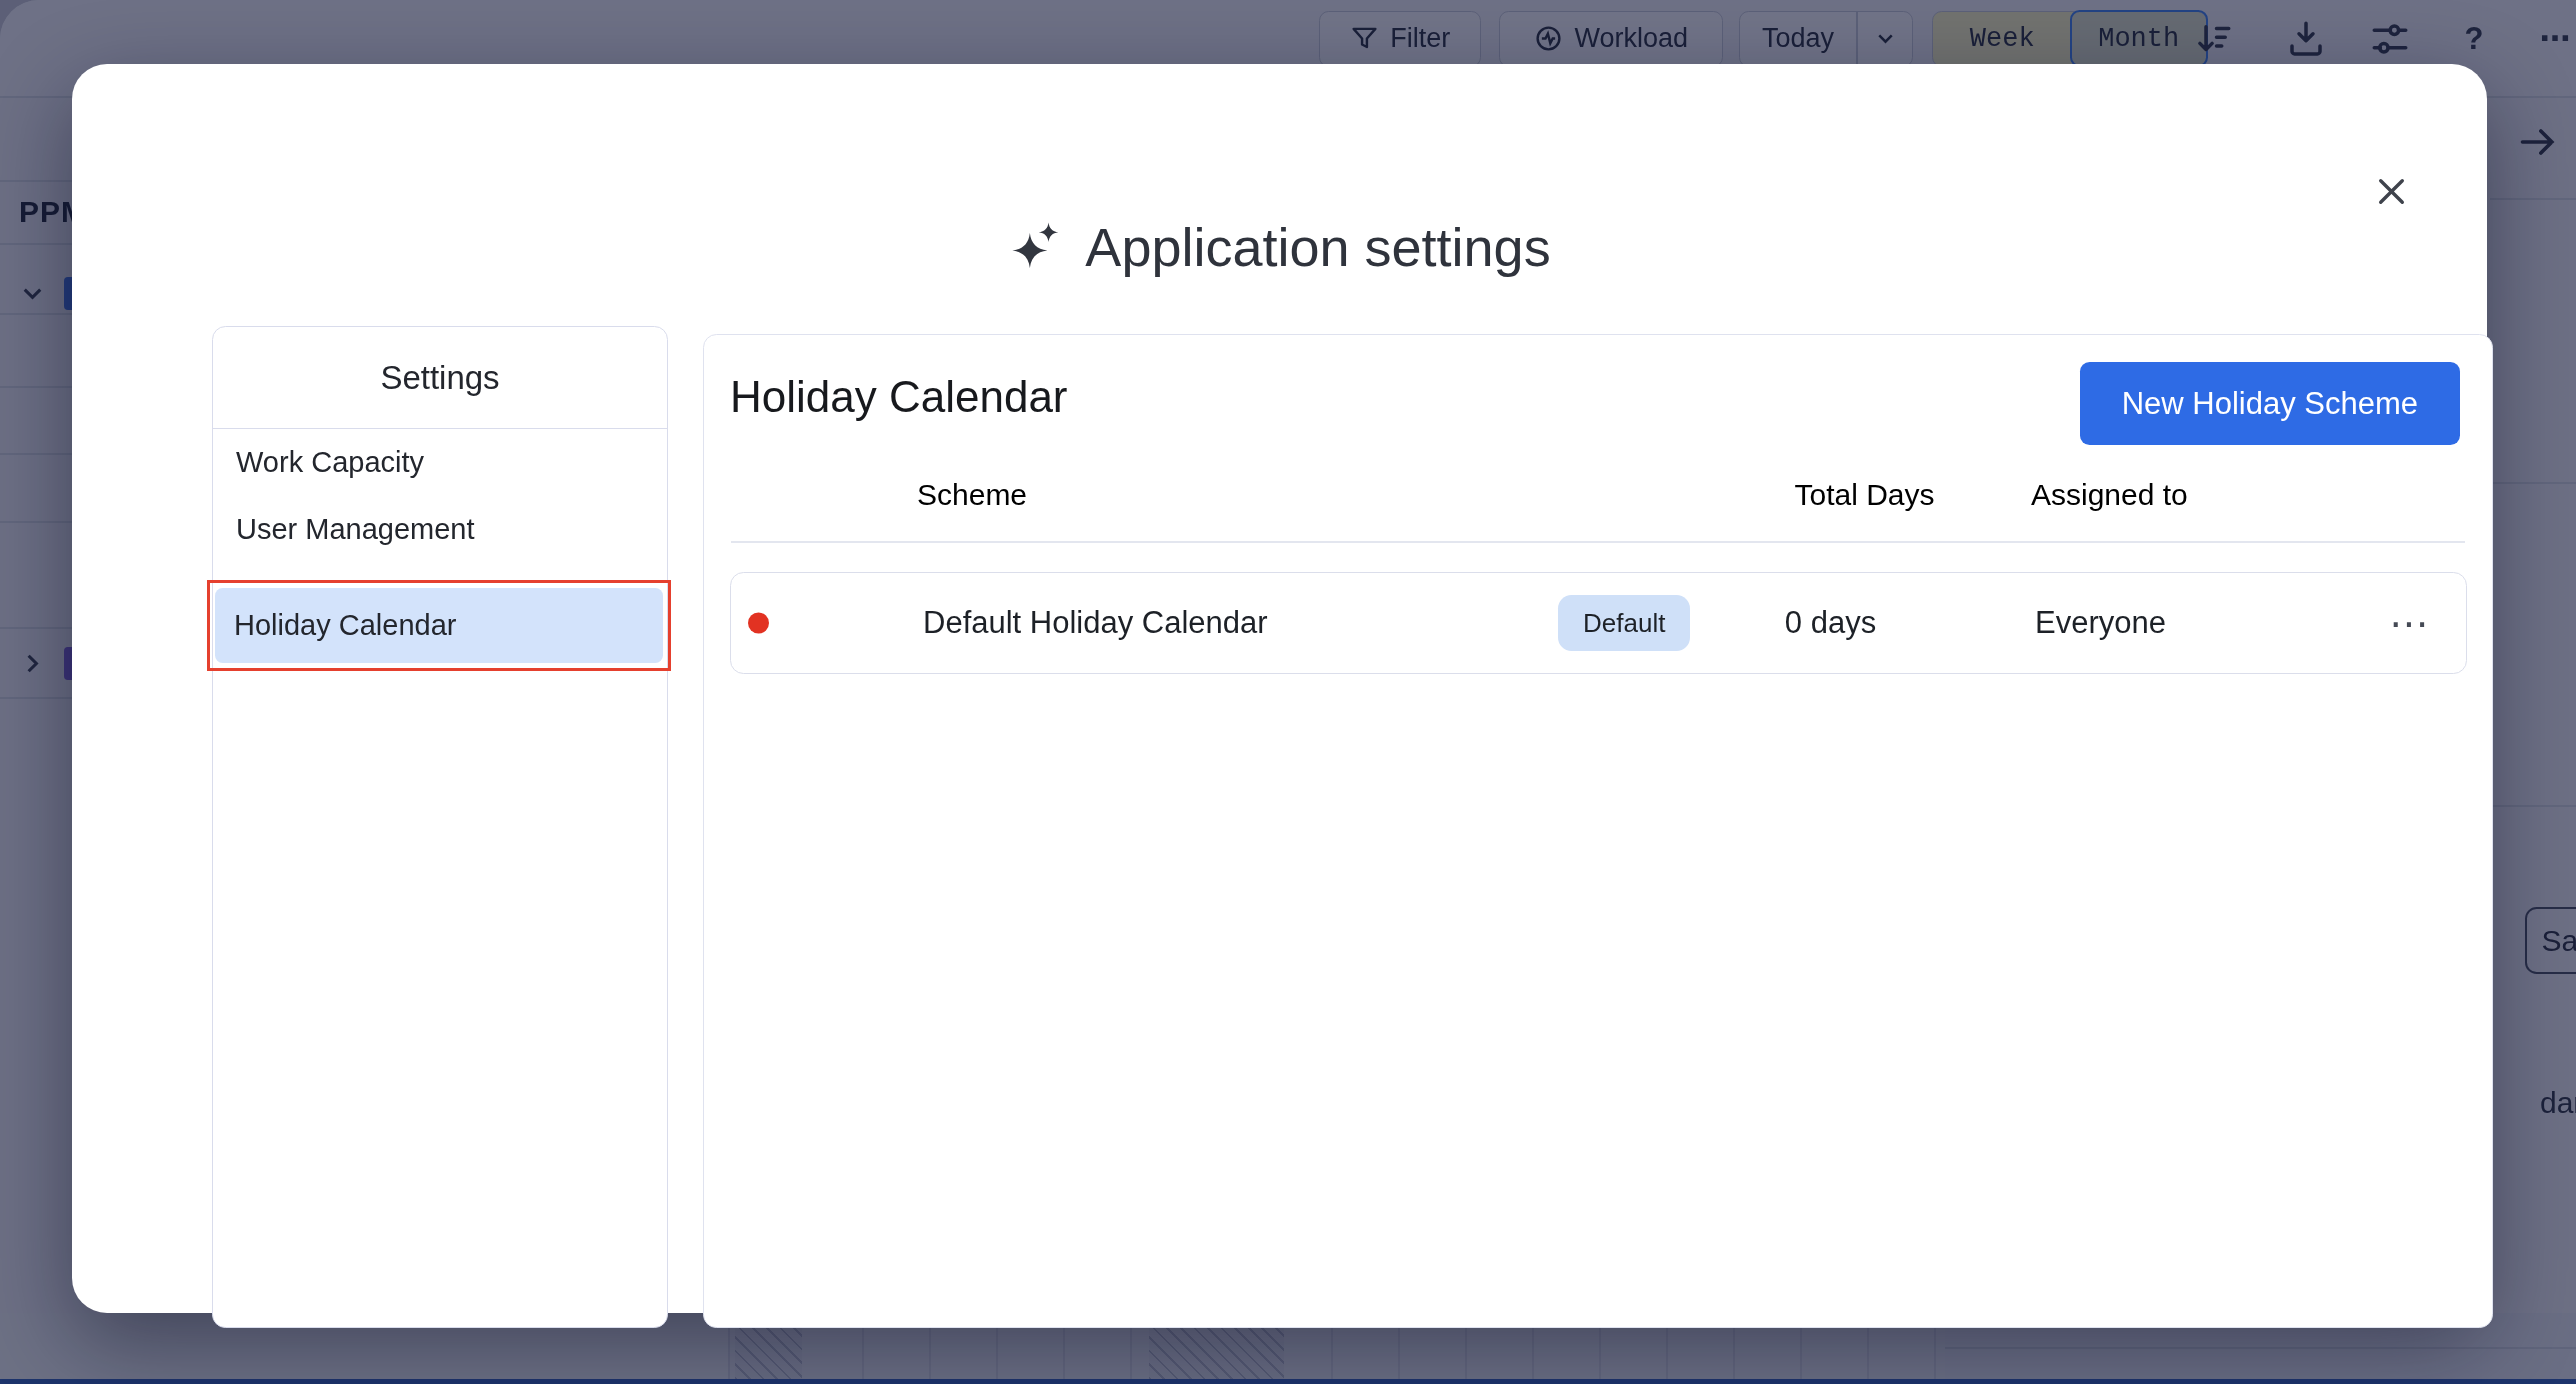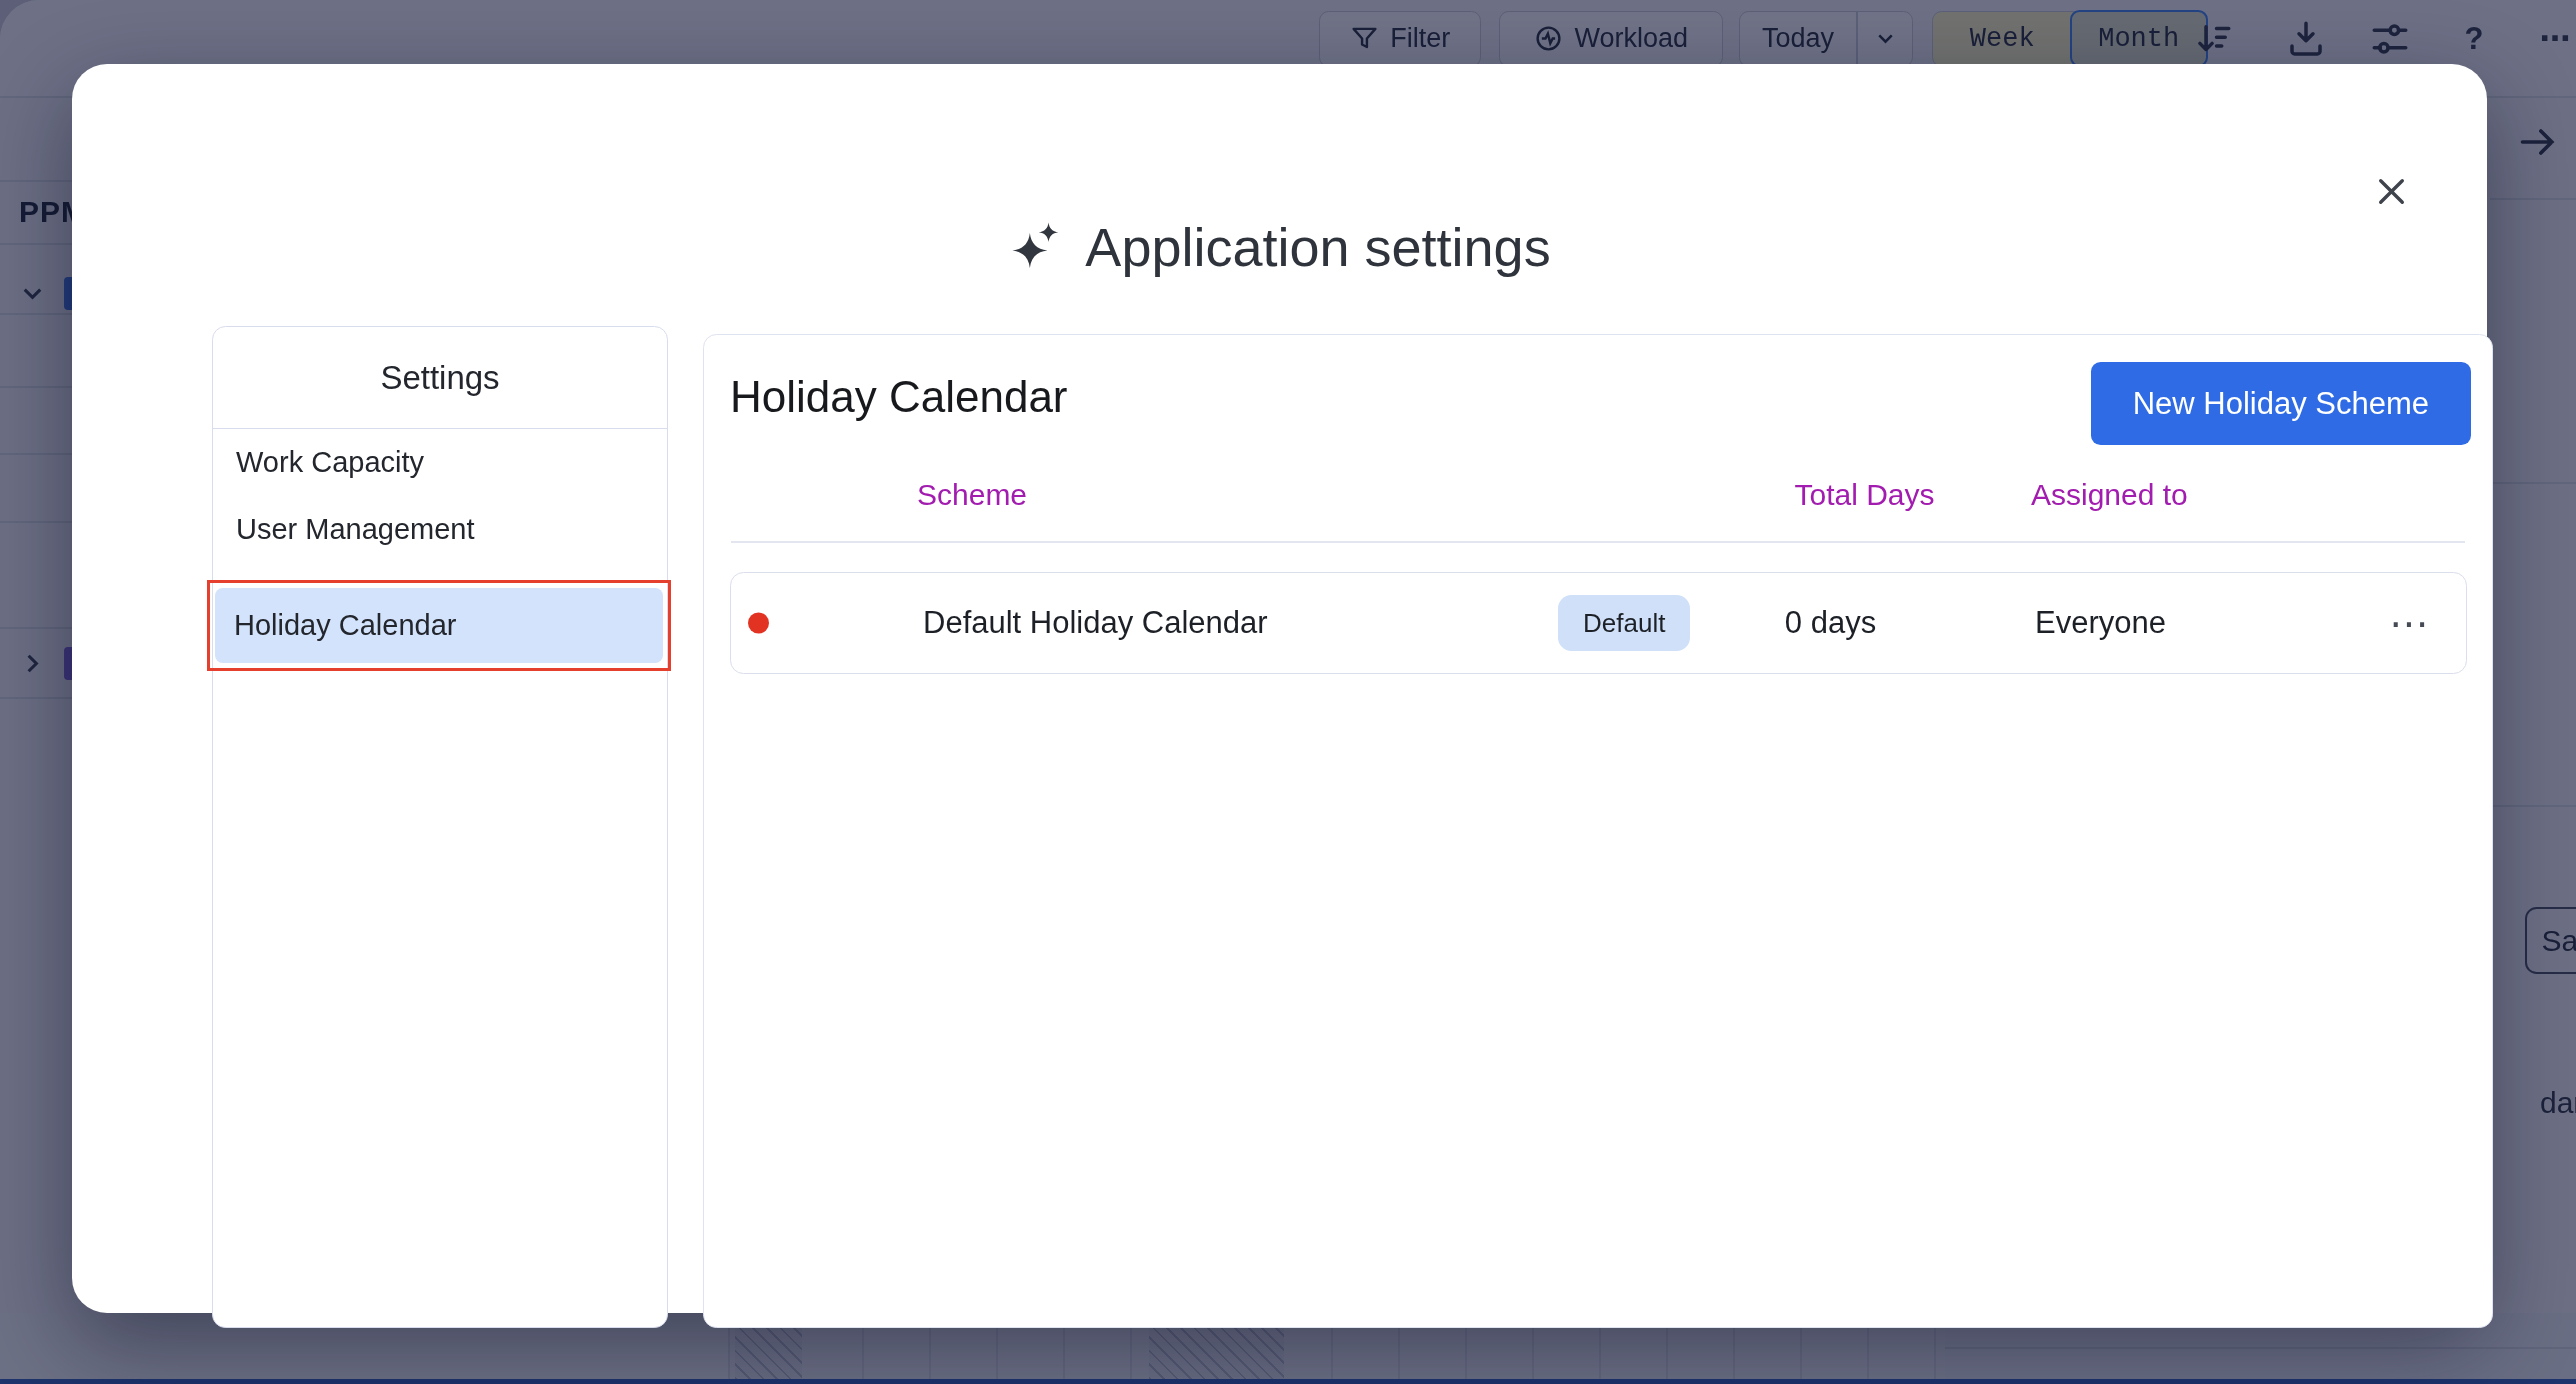--- a/index.html
+++ b/index.html
@@ -69,25 +69,25 @@
                font-size:29px; color:#23262d; cursor:pointer; }
   .side-item-sel-outer { position:absolute; left:-5.8px; top:253px; width:464px; height:91px;
                          border:3.9px solid var(--selection-border-red); background:transparent; }
   .side-item-sel-inner { position:absolute; inset:4.8px; background:var(--selected-item-bg);
                          border-radius:7.7px; display:flex; align-items:center; padding-left:19px;
                          font-size:29px; color:#23262d; cursor:pointer; }
 
   .content-panel { position:absolute; left:631px; top:270px; width:1790px; height:994px;
                    border:1.9px solid #dfe2ef; border-radius:13.5px; background:#fff; }
   .content-heading { position:absolute; left:26px; top:37px; font-size:44px; color:#17191d; }
-  .new-btn { position:absolute; right:21px; top:27px; height:83px; padding:0 42px;
+  .new-btn { position:absolute; right:32px; top:27px; height:83px; padding:0 42px;
              background:var(--accent-blue); border:none; border-radius:9.6px; color:#ffffff;
              font-size:31px; font-family:inherit; display:flex; align-items:center; cursor:pointer; }
   .tbl-header { position:absolute; left:0; top:143px; width:100%; height:42px; font-size:30px;
-                color:#a21caf; font-weight:500; }
+                color:#000000; font-weight:500; }
   .th-scheme { position:absolute; left:213px; }
   .th-days { position:absolute; left:1035px; width:251px; text-align:center; }
   .th-assigned { position:absolute; left:1327px; }
   .tbl-divider { position:absolute; left:27px; right:27px; top:206px; height:1.9px; background:#e3e6ef; }
 
   .row-card { position:absolute; left:26px; top:237px; width:1737px; height:102px;
               border:1.9px solid #dbdeeb; border-radius:13.5px; background:#fff; font-size:31px; color:#1d2127; }
   .row-dot { position:absolute; left:17.4px; top:50%; transform:translateY(-50%); width:21px; height:21px;
              border-radius:50%; background:var(--status-dot-red); }
   .row-scheme { position:absolute; left:192px; top:50%; transform:translateY(-50%); }

